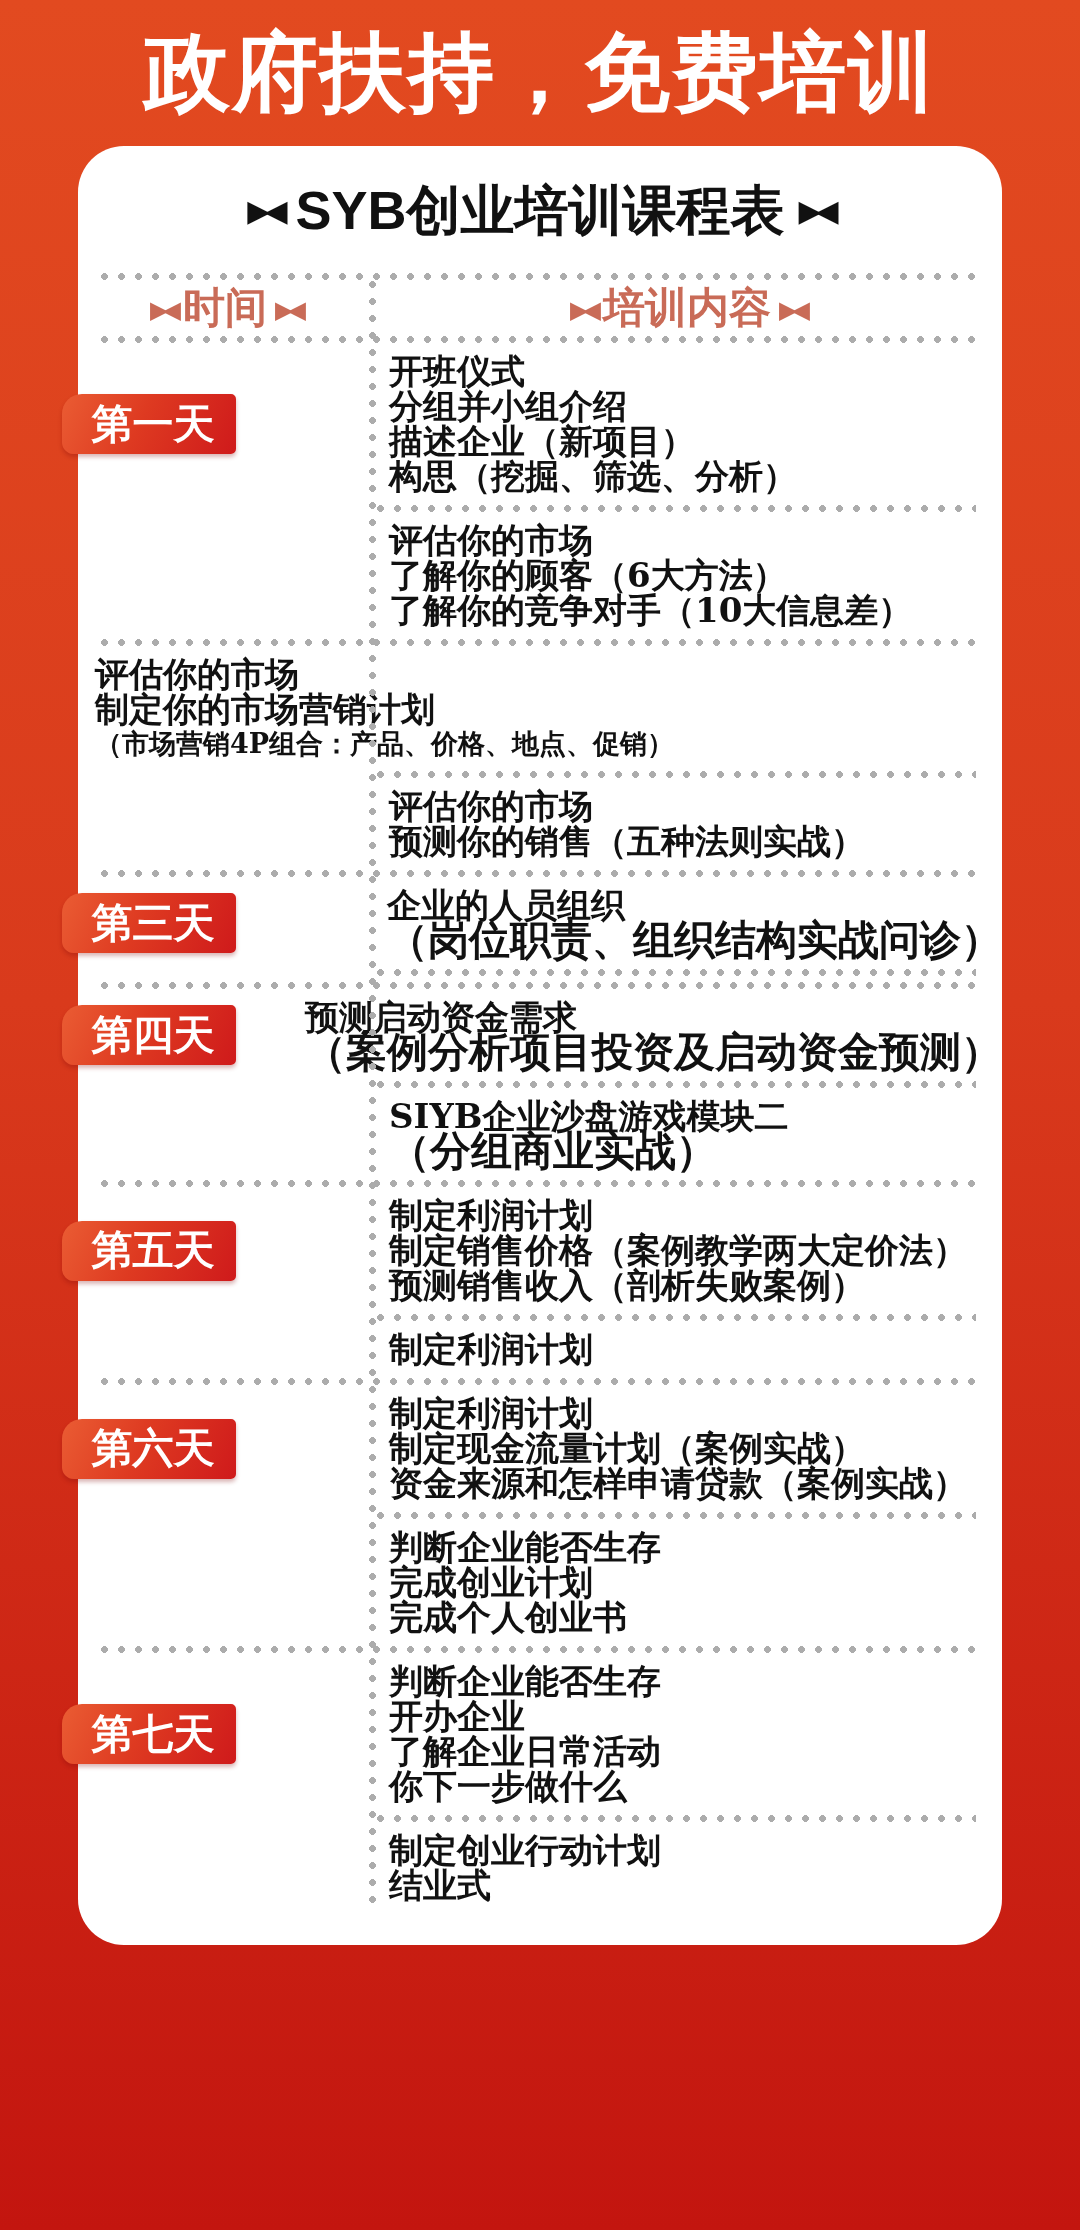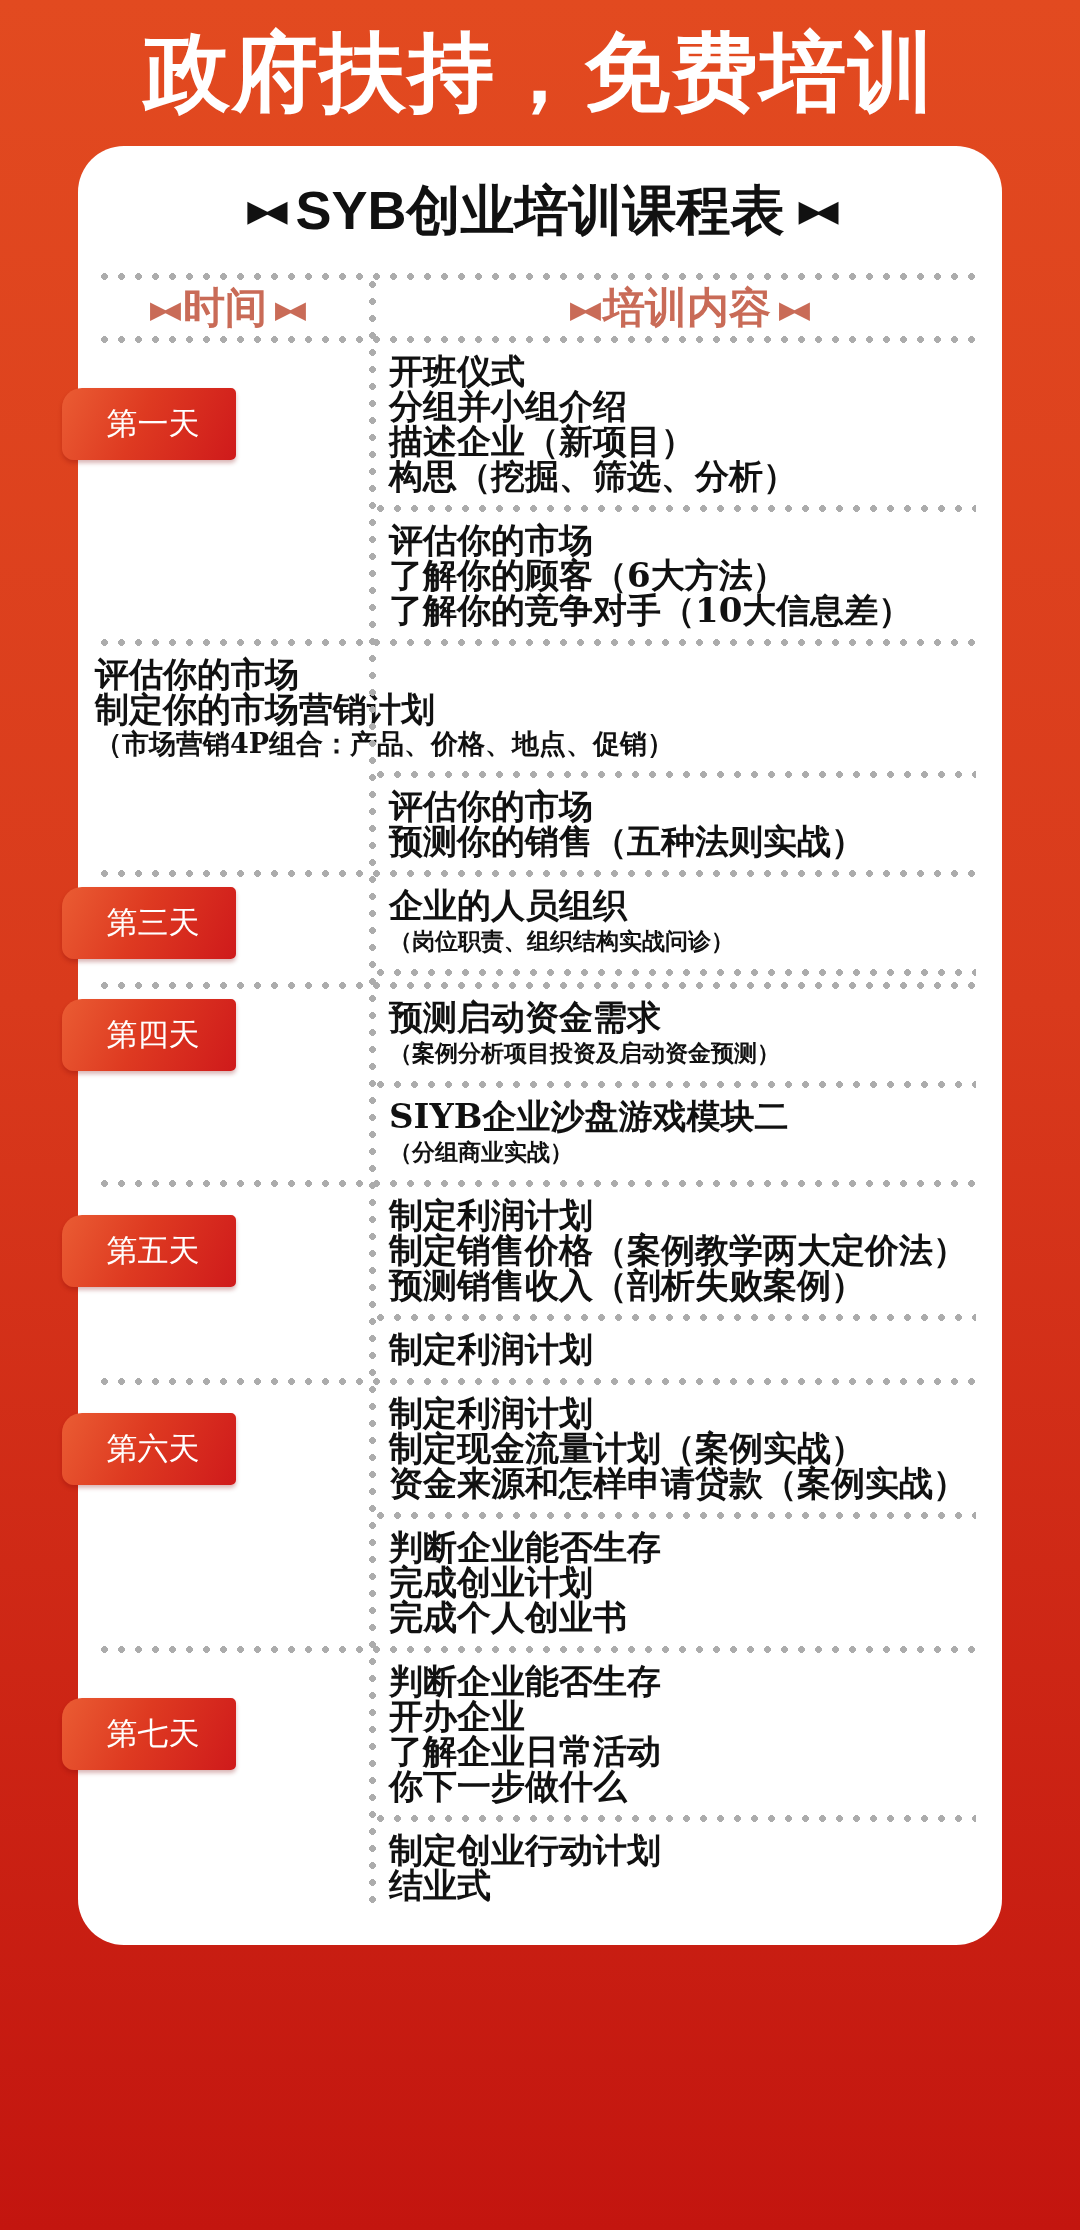--- a/index.html
+++ b/index.html
@@ -49,30 +49,30 @@
     display:flex;align-items:center;justify-content:center;gap:8px;
     color:#c96b57;font-weight:900;font-size:42px;
   }
   .hcell .marks{font-size:24px;color:#c96b57;padding-top:4px;}
   .hcell.left{width:294px;}
   .hcell.right{flex:1;}
   .session-row{display:flex;}
   .label-cell{width:294px;display:flex;align-items:center;}
   .content-cell{flex:1;padding:8px 0 8px 17px;}
   .day-badge{
-    margin-left:-16px;width:166px;height:72px;
+    margin-left:-16px;width:166px;height:60px;
     display:flex;align-items:center;justify-content:center;padding-left:8px;
     background:linear-gradient(115deg,#ea5c33 0%,#de3a21 45%,#cf1a1b 100%);
     border-radius:20px 5px 5px 12px;
     box-shadow:0 3px 4px rgba(130,10,10,0.30);
-    color:#ffffff;font-size:31px;font-weight:400;white-space:nowrap;
+    color:#ffffff;font-size:41px;font-weight:700;white-space:nowrap;
   }
   .line{white-space:nowrap;color:#111111;font-weight:700;}
   .line.main {font-size:34px;line-height:35px;}
-  .line.paren{font-size:23px;line-height:35px;}
+  .line.paren{font-size:41px;line-height:35px;}
   .line.small{font-size:27px;line-height:33px;}
 </style>
 </head>
 <body>
 
 <div class="banner">
   <h1>政府扶持，免费培训</h1>
 </div>
 
 <div class="card">

